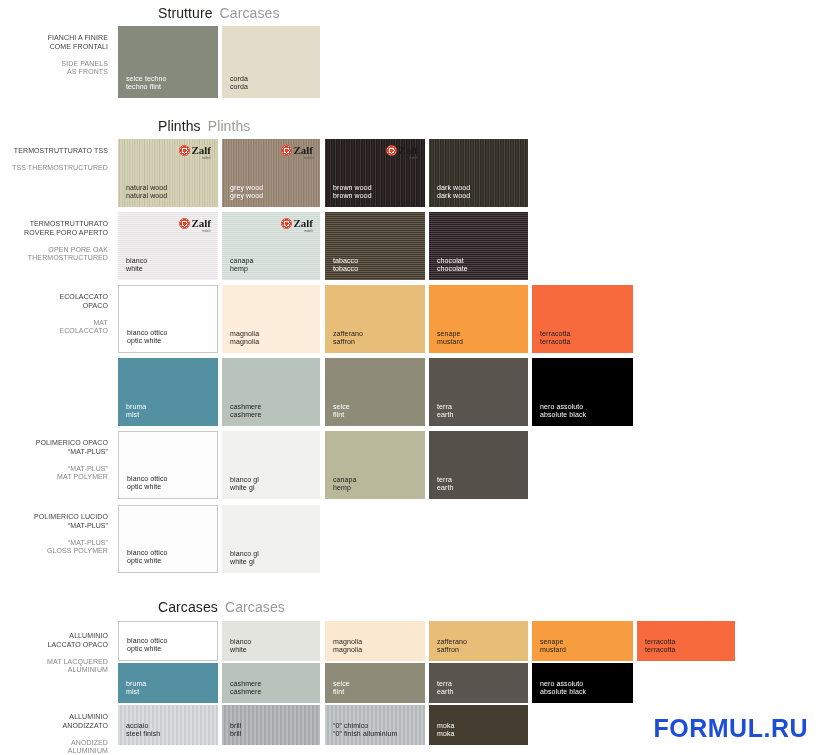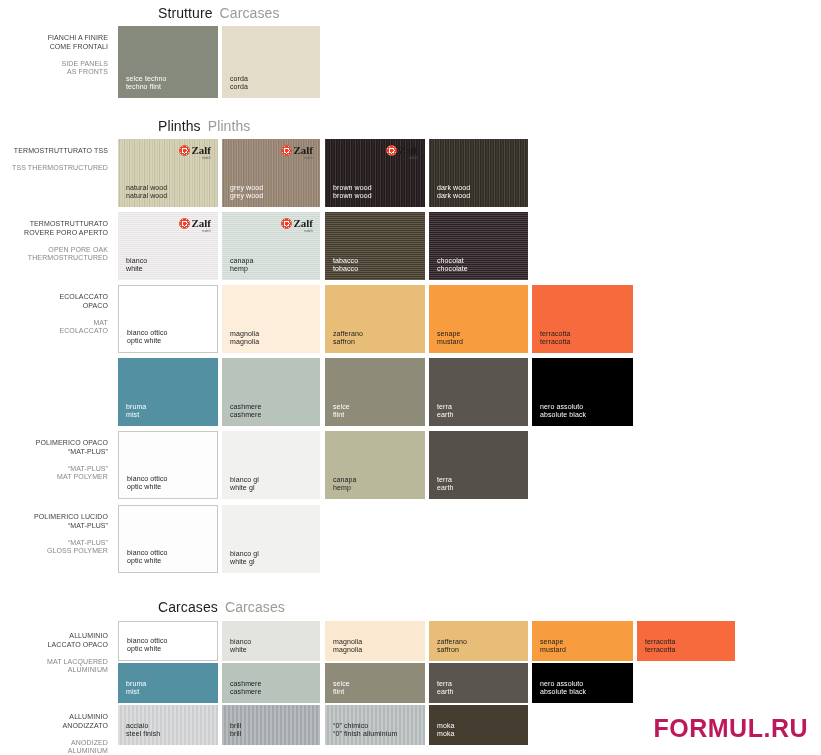--- a/index.html
+++ b/index.html
@@ -106,21 +106,21 @@
     font-size: 3px; color: #5a5a5a; letter-spacing: .2px;
   }
 
   
   .watermark {
     position: absolute;
     right: 13px; bottom: 12px;
     font-family: "Liberation Sans", sans-serif;
     font-weight: bold;
     font-size: 25px;
-    color: #be185d;
+    color: #1d4ed8;
     letter-spacing: .5px;
   }
 </style>
 </head>
 <body>
 
 <div class="sheet">
 
   <div class="section-head" style="top:5px;">
     <span class="it">Strutture</span><span class="en">Carcases</span>

